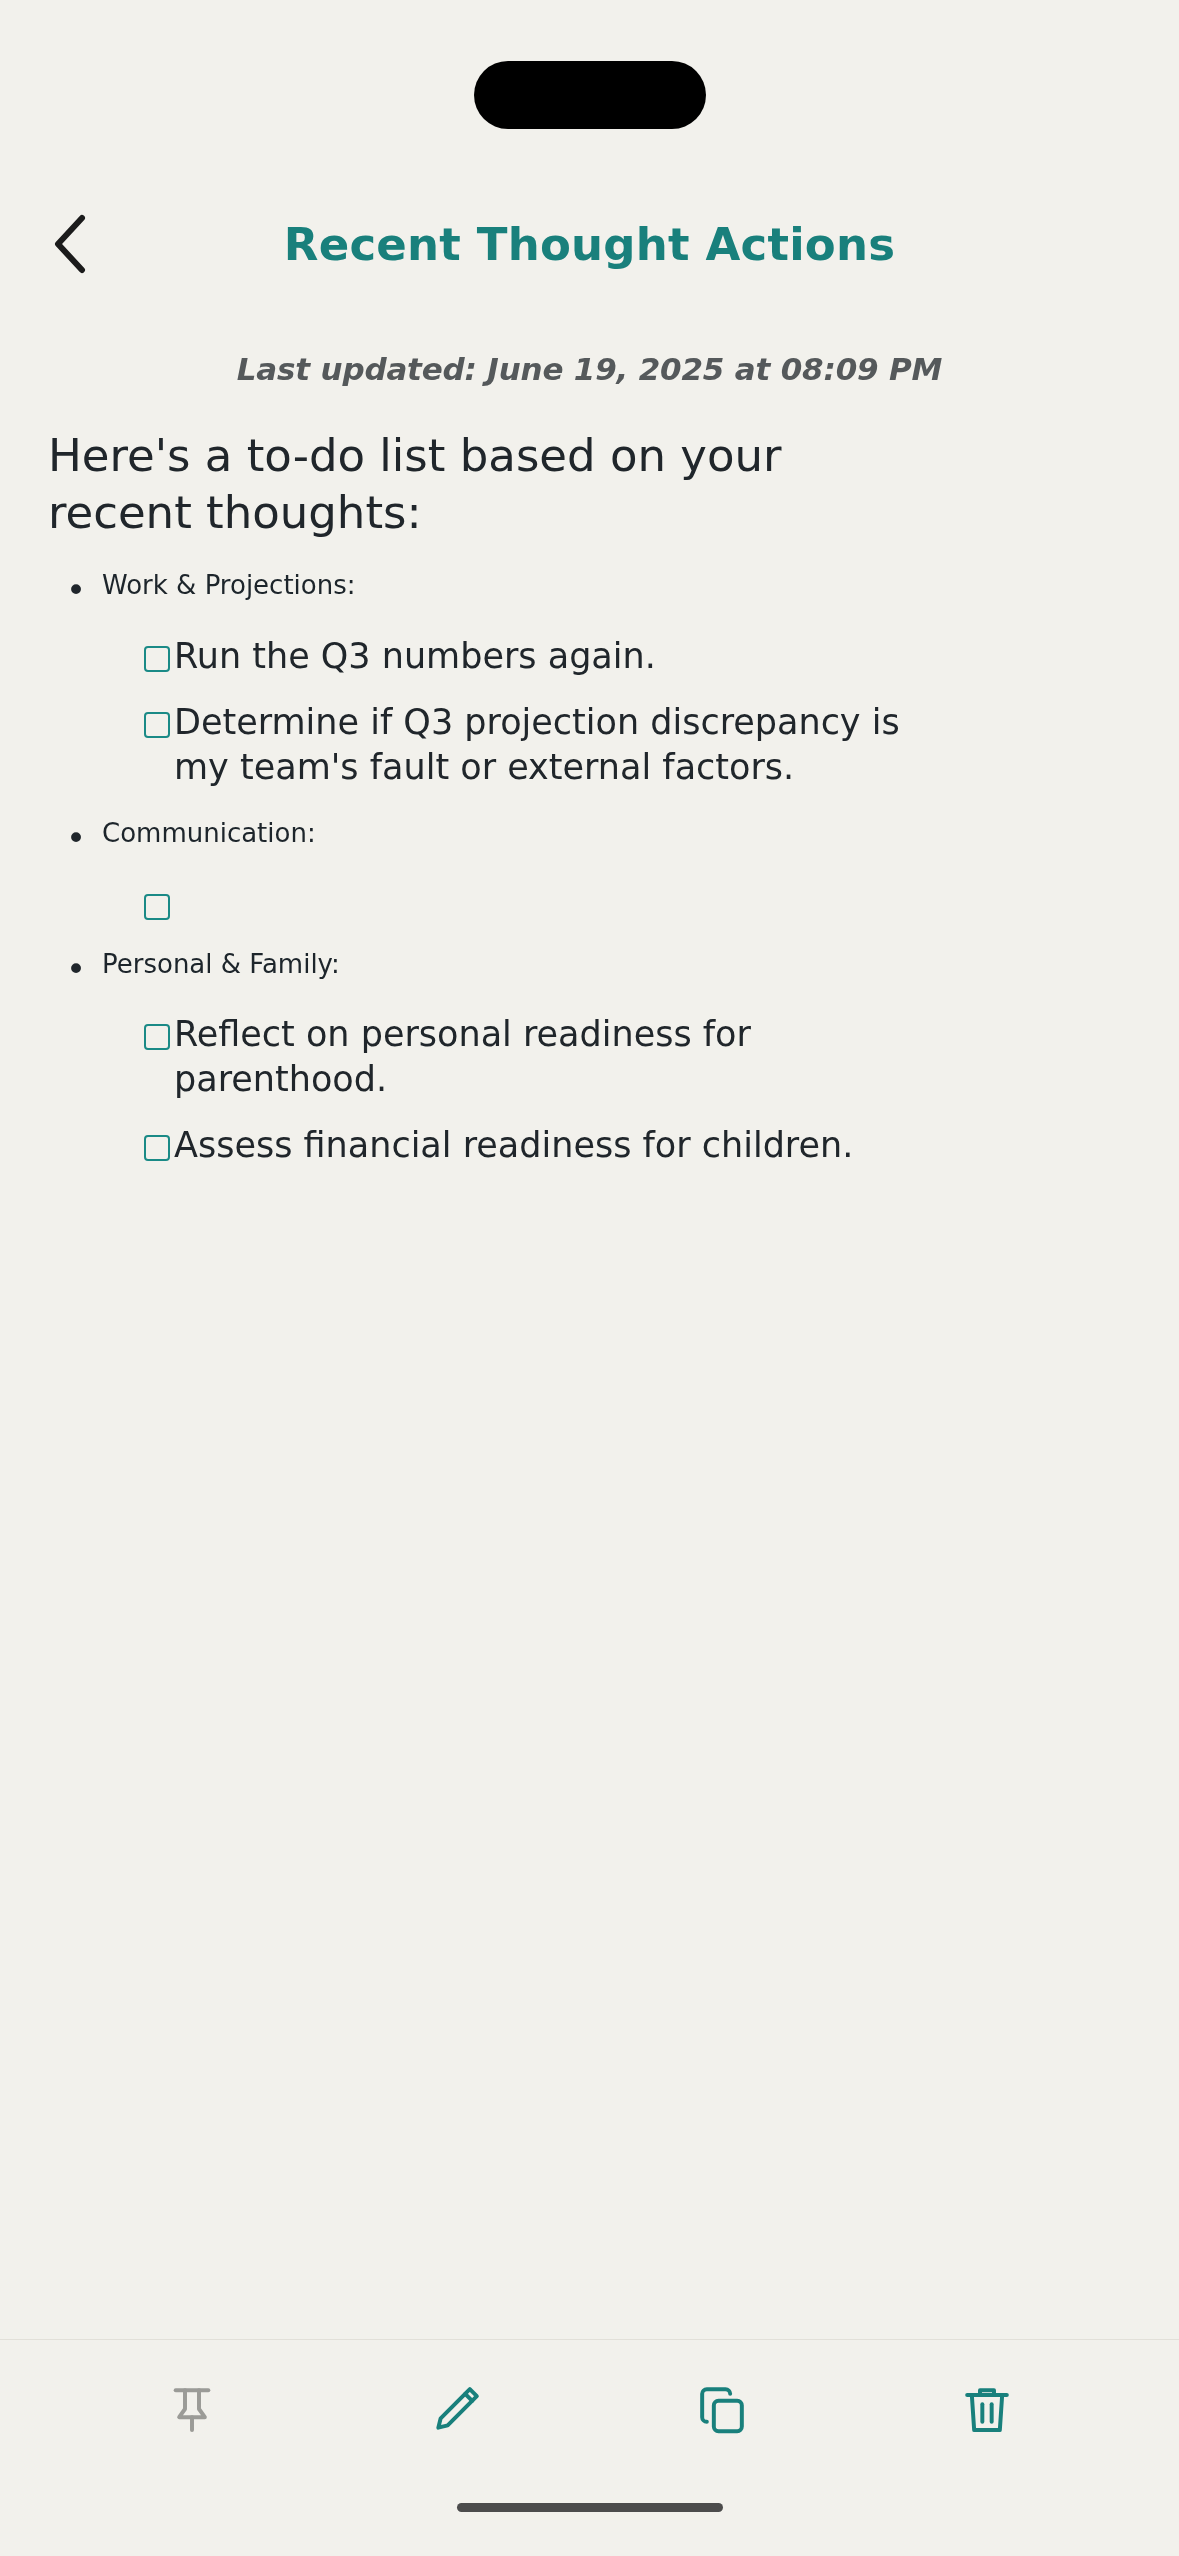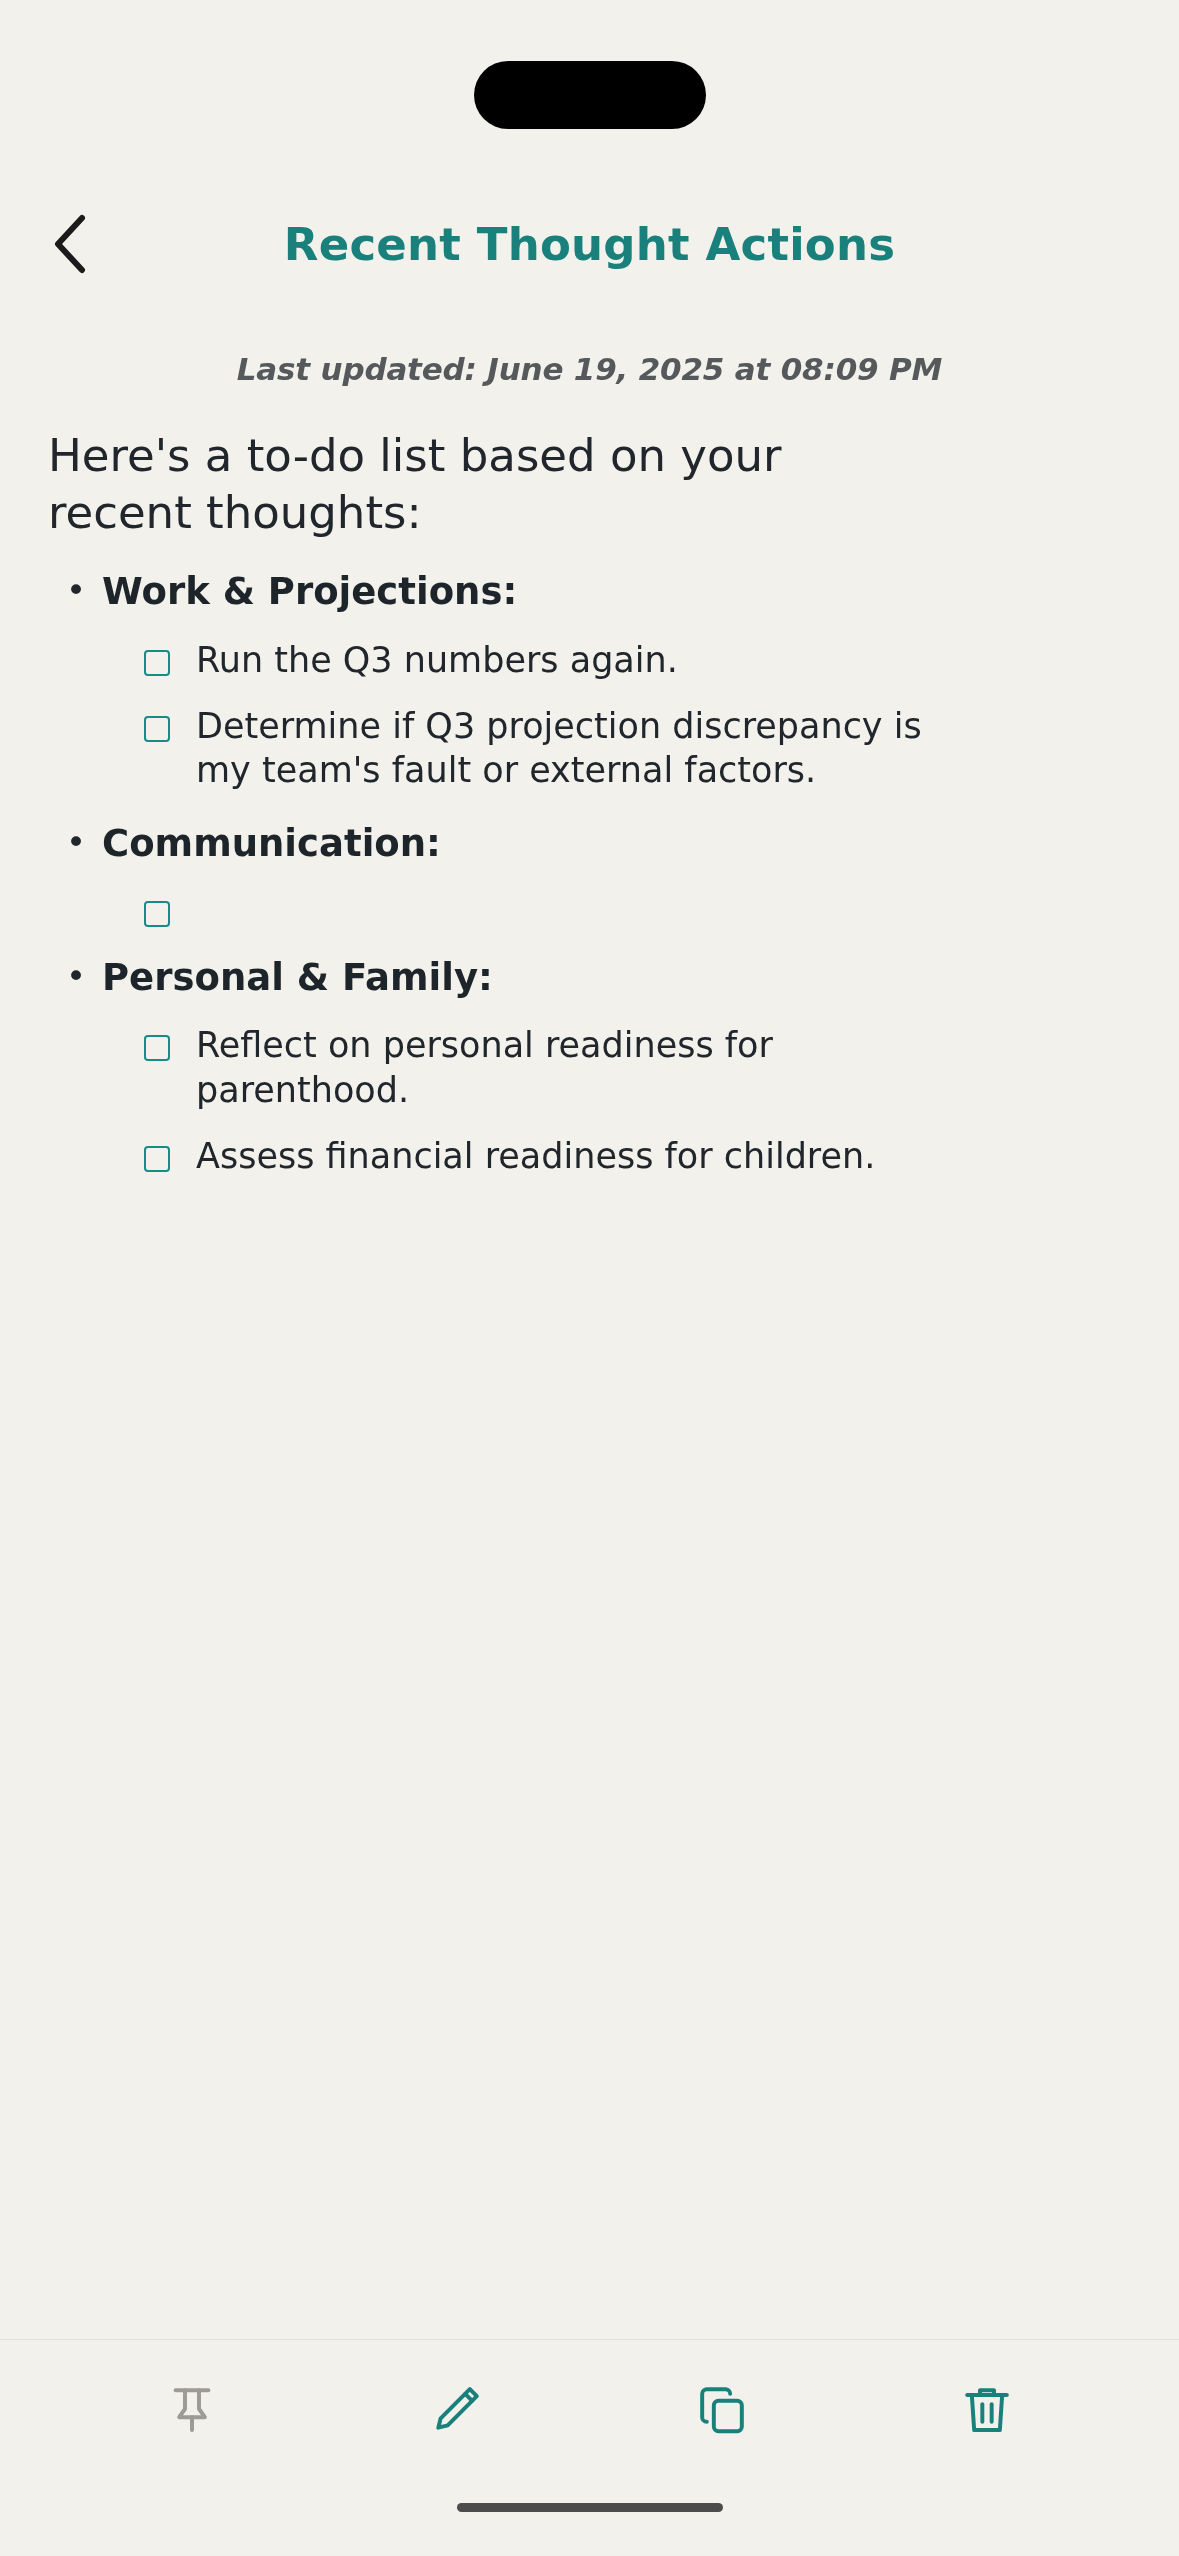--- a/index.html
+++ b/index.html
@@ -90,29 +90,29 @@
     gap: 22px;
     padding-left: 18px;
   }
   .bullet {
     font-size: 34px;
     line-height: 1.25;
     color: #20262b;
     width: 14px;
   }
   .group-title {
-    font-size: 37px;
-    font-weight: 700;
+    font-size: 26px;
+    font-weight: 400;
     color: #1d252b;
     line-height: 1.25;
   }
   .task {
     display: flex;
     align-items: flex-start;
-    gap: 26px;
+    gap: 4px;
     padding-left: 96px;
     margin-top: 22px;
   }
   .checkbox {
     width: 26px;
     height: 26px;
     border: 2.5px solid #1a8a86;
     border-radius: 4px;
     flex: 0 0 auto;
     margin-top: 12px;

